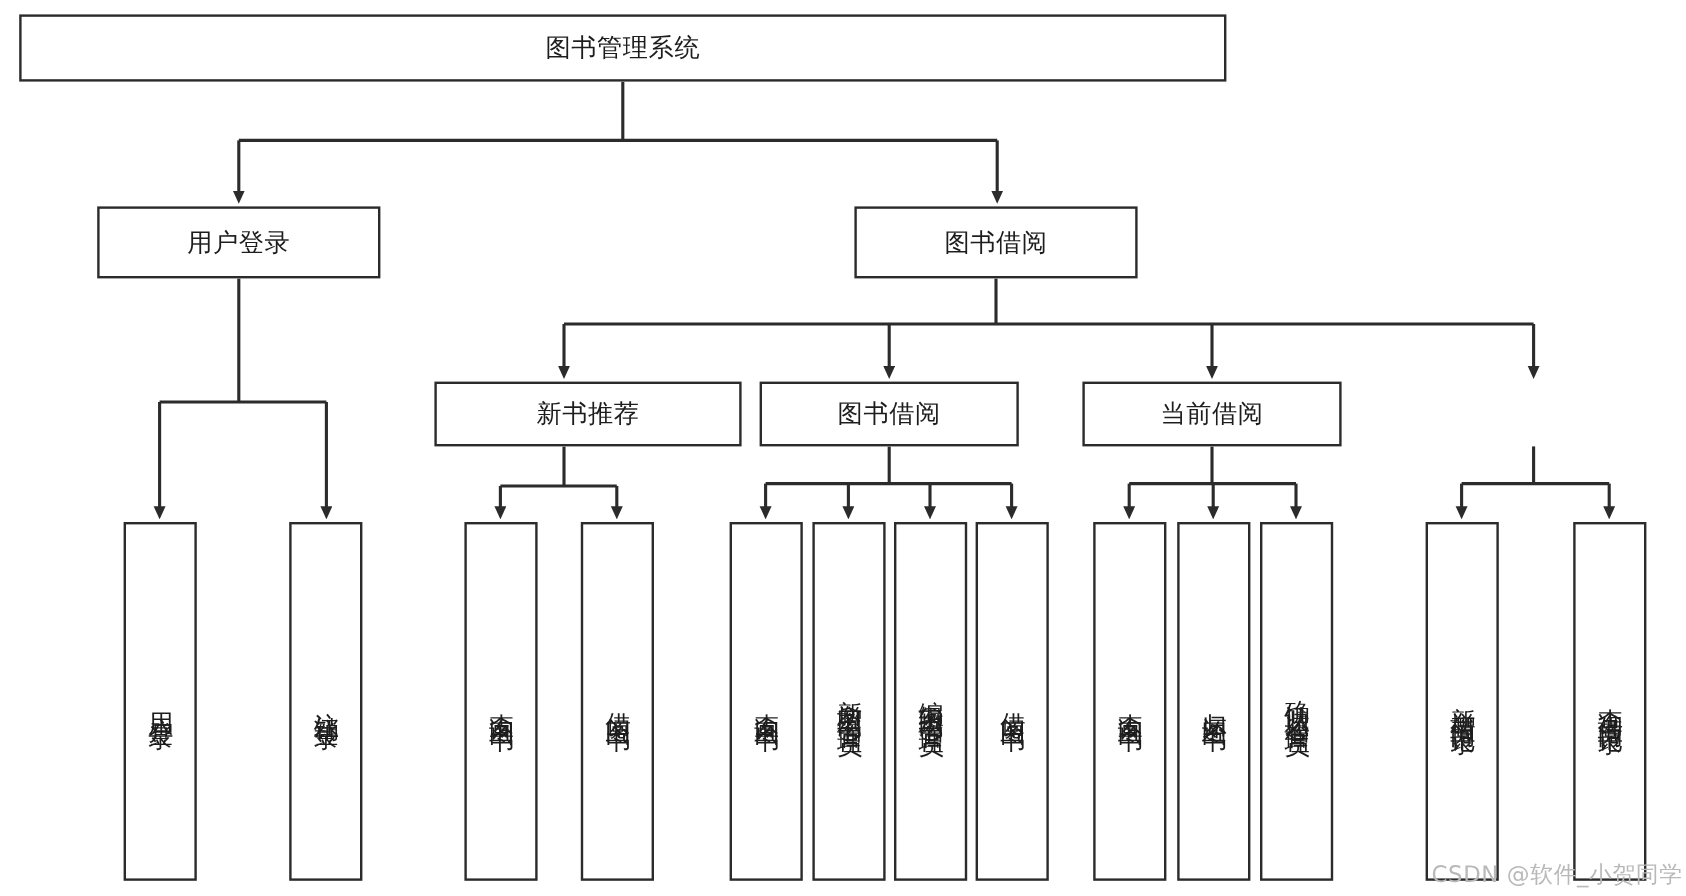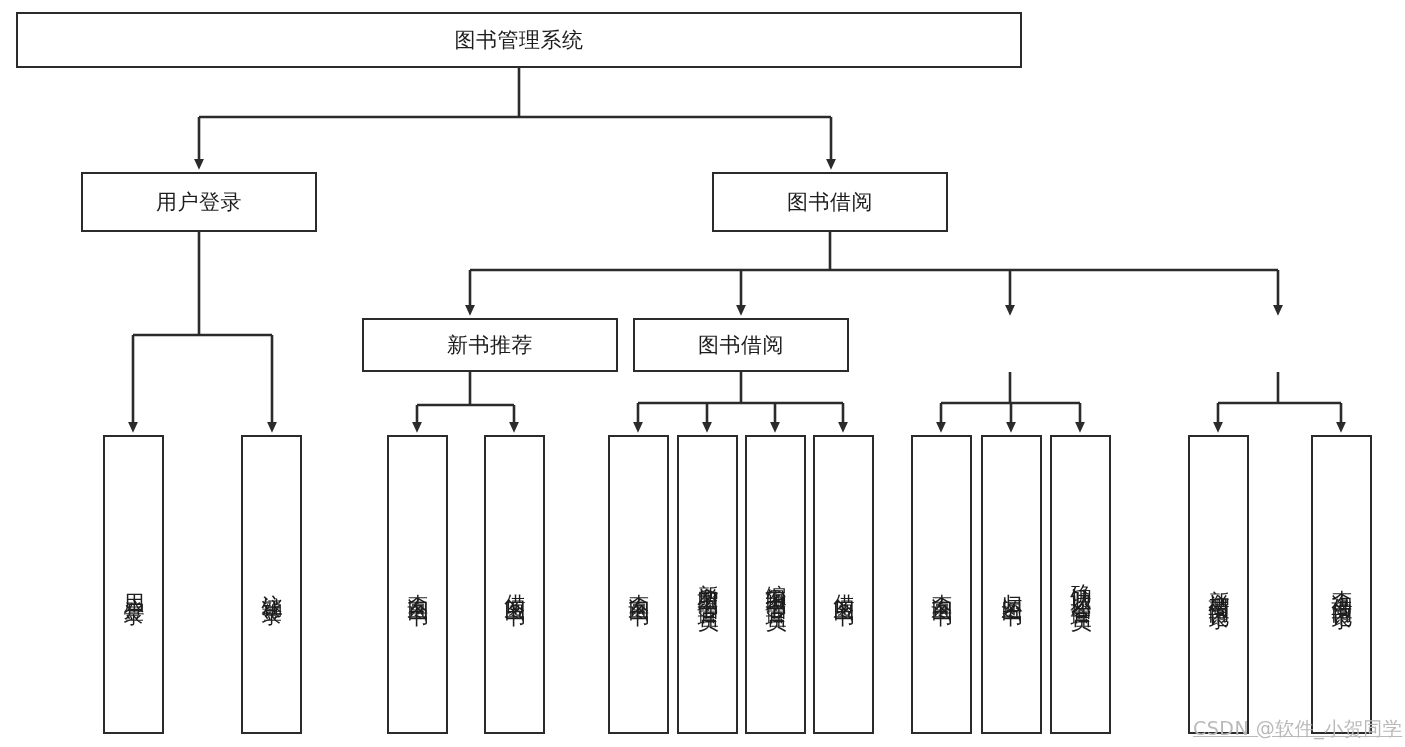--- a/index.html
+++ b/index.html
@@ -130,20 +130,23 @@
   <div class="node" style="left:712px; top:172px; width:236px; height:60px;">
     <span class="node-label">图书借阅</span>
   </div>
 
   <div class="node" style="left:362px; top:318px; width:256px; height:54px;">
     <span class="node-label">新书推荐</span>
   </div>
   <div class="node" style="left:633px; top:318px; width:216px; height:54px;font-family:Liberation Serif, serif;">
     <span class="node-label">图书借阅</span>
   </div>
+  <div class="node" style="left:902px; top:318px; width:216px; height:54px;">
+    <span class="node-label">当前借阅</span>
+  </div>
 
   <div class="node leaf" style="left:103px; top:435px; width:61px; height:299px;">
     <span class="node-label">用户登录</span>
   </div>
   <div class="node leaf" style="left:241px; top:435px; width:61px; height:299px;">
     <span class="node-label">注销登录</span>
   </div>
   <div class="node leaf" style="left:387px; top:435px; width:61px; height:299px;">
     <span class="node-label">查询图书</span>
   </div>
@@ -171,15 +174,15 @@
   <div class="node leaf" style="left:1050px; top:435px; width:61px; height:299px;">
     <span class="node-label">确认归还（管理员）</span>
   </div>
   <div class="node leaf" style="left:1188px; top:435px; width:61px; height:299px;">
     <span class="node-label">新增借阅记录</span>
   </div>
   <div class="node leaf" style="left:1311px; top:435px; width:61px; height:299px;">
     <span class="node-label">查询借阅记录</span>
   </div>
 
-  <div class="watermark" style="left:1193px; top:716px;text-decoration:underline;">CSDN @软件_小贺同学</div>
+  <div class="watermark" style="left:1193px; top:716px;">CSDN @软件_小贺同学</div>
 
 </div>
 
 </body></html>

